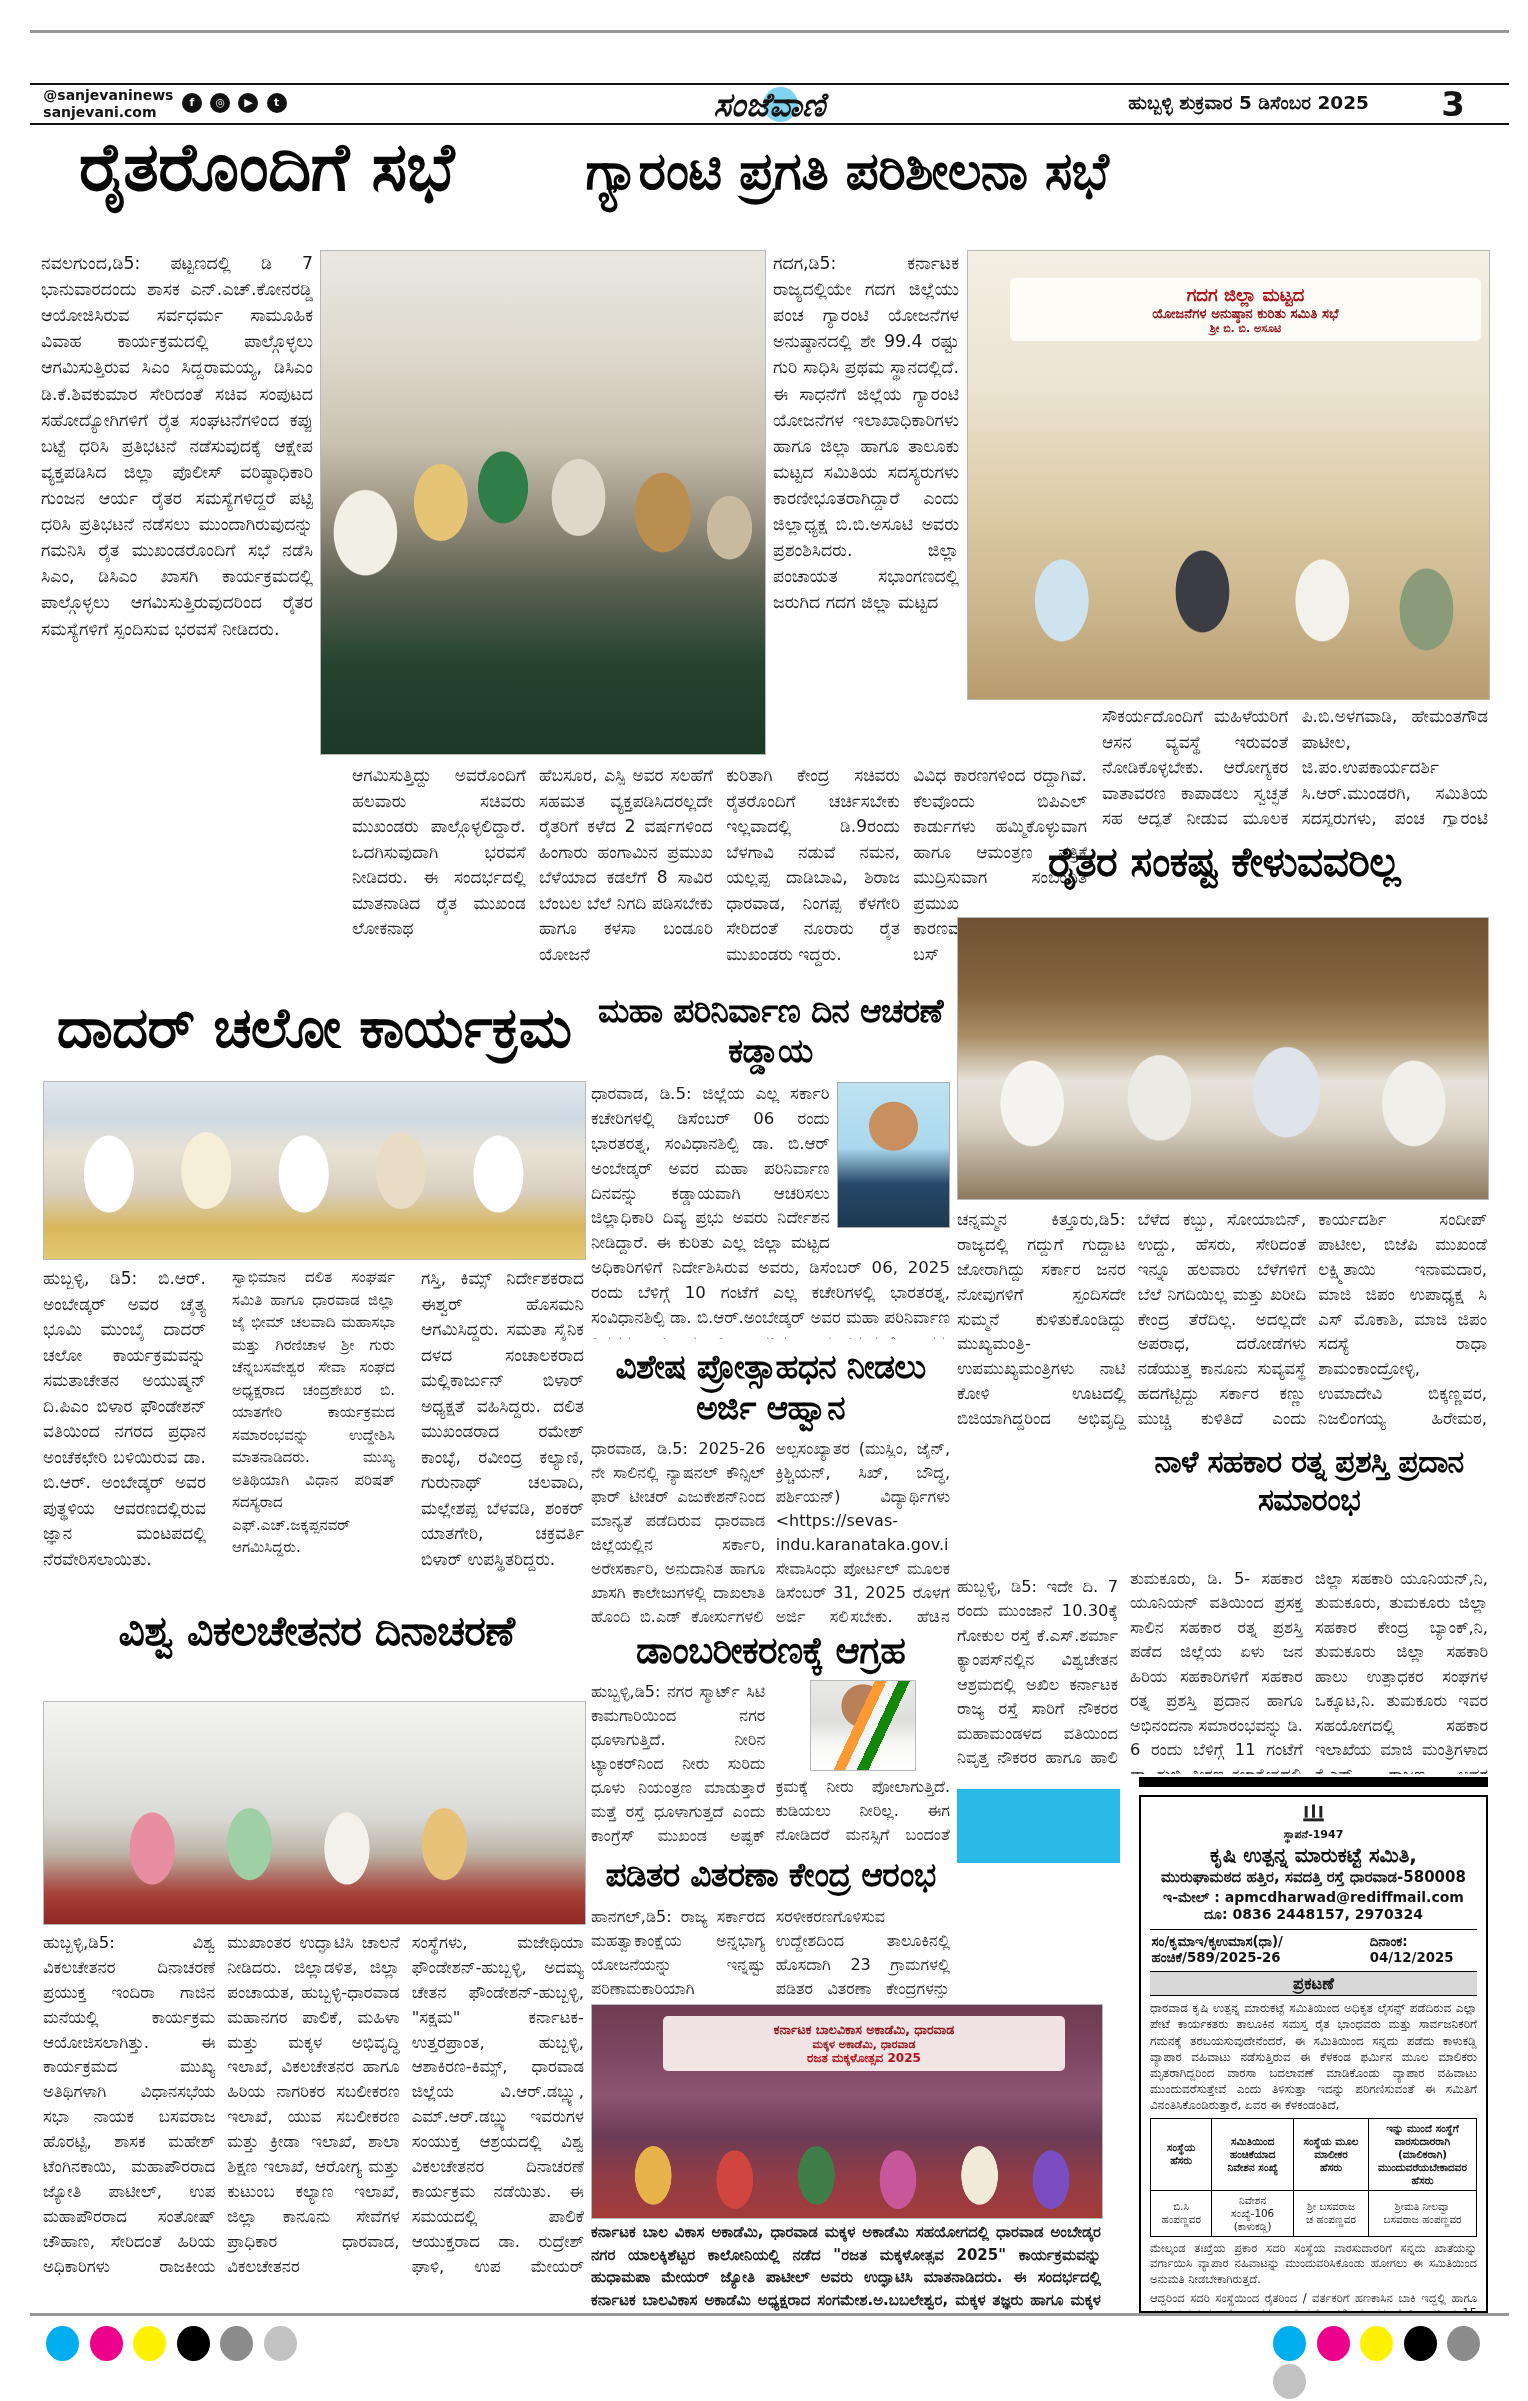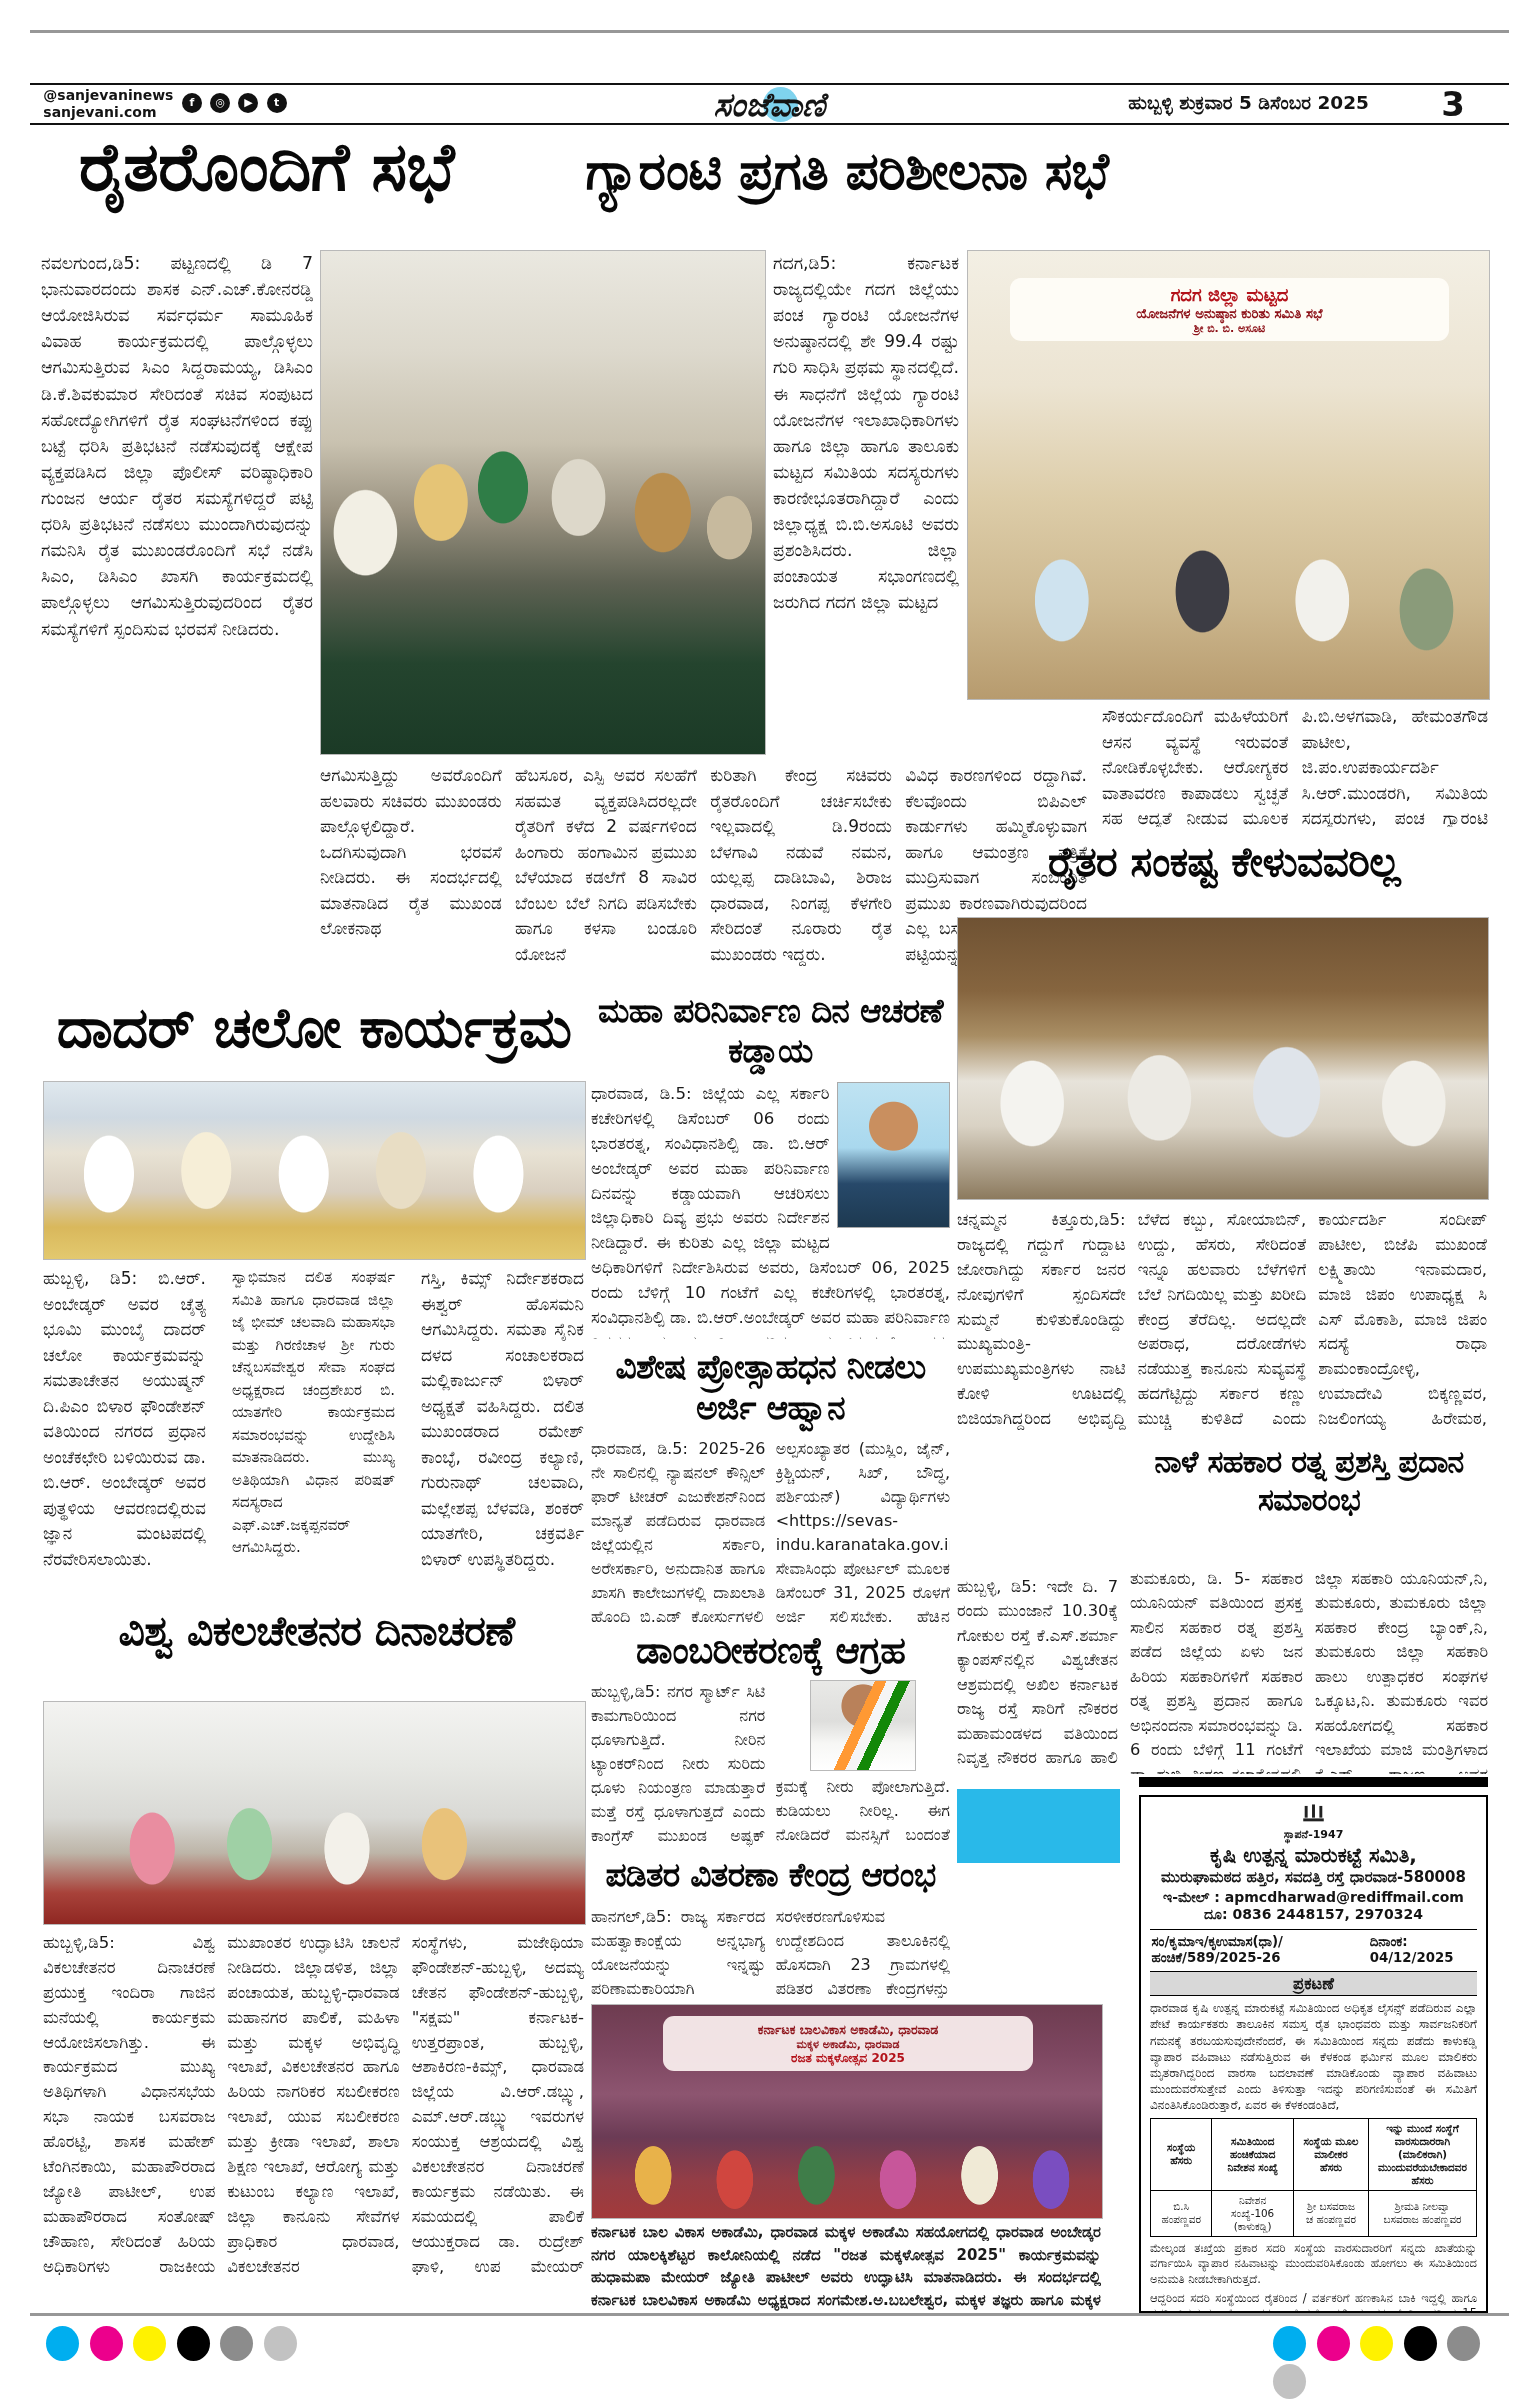--- a/index.html
+++ b/index.html
@@ -7,21 +7,21 @@
         font-family:"DejaVu Sans","Liberation Sans",sans-serif;color:#141414;overflow:hidden;}
   .abs{position:absolute;}
   .rule{background:#979797;}
   .blackrule{background:#000;}
   .hl{font-weight:900;color:#080808;text-align:center;line-height:1.12;letter-spacing:-0.7px;}
   .k{font-size:18px;line-height:1.5;text-align:justify;font-weight:500;overflow:hidden;color:#1a1a1a;}
   .cols{display:flex;overflow:hidden;}
   .cols > div{flex:1;}
   .ph{position:absolute;overflow:hidden;border:0.7px solid #b9b9b9;}
   .ph .pbanner{position:absolute;left:8%;top:6%;width:84%;background:rgba(255,253,247,.93);
-      border-radius:11px;padding:6px 1px;text-align:center;color:#b3121a;font-weight:800;}
+      border-radius:5px;padding:6px 17px;text-align:center;color:#b3121a;font-weight:800;}
   .pbanner .b2{color:#8d1118;font-weight:700;}
   .hdrbar{border-top:2.2px solid #111;border-bottom:2.2px solid #111;display:block;}
   .socialdot{display:inline-block;width:20px;height:20px;border-radius:50%;background:#111;color:#fff;
       text-align:center;line-height:20px;font-size:11px;font-weight:700;margin-right:4.4px;}
   .logoorb{position:absolute;width:35px;height:35px;border-radius:50%;background:#7fd3ee;left:50%;top:1.5px;transform:translateX(-6px);}
   .logotext{position:relative;font-size:33px;font-weight:900;letter-spacing:0;}
   .dot{width:33px;height:35px;border-radius:50%;display:inline-block;margin-right:6.7px;}
   .adbox{border:2.2px solid #000;background:#fff;padding:6px 9px;box-sizing:border-box;overflow:hidden;}
   .adbox .adhead{text-align:center;}
   .adbox .est{font-size:11px;font-weight:700;}
@@ -125,21 +125,21 @@
 
   <div class="ph ph-hall" style="left:967px;top:250px;width:521px;height:448px;">
     <div class="pbanner">
       <div style="font-size:18px;">ಗದಗ ಜಿಲ್ಲಾ ಮಟ್ಟದ</div>
       <div class="b2" style="font-size:13.3px;">ಯೋಜನೆಗಳ ಅನುಷ್ಠಾನ ಕುರಿತು ಸಮಿತಿ ಸಭೆ</div>
       <div class="b2" style="font-size:11px;">ಶ್ರೀ ಬಿ. ಬಿ. ಅಸೂಟಿ</div>
     </div>
   </div>
 
   <div class="abs cols" style="left:320px;top:763px;width:767px;height:206px;gap:13.3px;">
-    <div class="k" style="font-size:17px;">ಆಗಮಿಸುತ್ತಿದ್ದು ಅವರೊಂದಿಗೆ ಹಲವಾರು ಸಚಿವರು ಮುಖಂಡರು ಪಾಲ್ಗೊಳ್ಳಲಿದ್ದಾರೆ. ಒದಗಿಸುವುದಾಗಿ ಭರವಸೆ ನೀಡಿದರು. ಈ ಸಂದರ್ಭದಲ್ಲಿ ಮಾತನಾಡಿದ ರೈತ ಮುಖಂಡ ಲೋಕನಾಥ</div>
+    <div class="k" style="font-size:17px;margin-left:32px;">ಆಗಮಿಸುತ್ತಿದ್ದು ಅವರೊಂದಿಗೆ ಹಲವಾರು ಸಚಿವರು ಮುಖಂಡರು ಪಾಲ್ಗೊಳ್ಳಲಿದ್ದಾರೆ. ಒದಗಿಸುವುದಾಗಿ ಭರವಸೆ ನೀಡಿದರು. ಈ ಸಂದರ್ಭದಲ್ಲಿ ಮಾತನಾಡಿದ ರೈತ ಮುಖಂಡ ಲೋಕನಾಥ</div>
     <div class="k" style="font-size:17px;">ಹೆಬಸೂರ, ಎಸ್ಪಿ ಅವರ ಸಲಹೆಗೆ ಸಹಮತ ವ್ಯಕ್ತಪಡಿಸಿದರಲ್ಲದೇ ರೈತರಿಗೆ ಕಳೆದ 2 ವರ್ಷಗಳಿಂದ ಹಿಂಗಾರು ಹಂಗಾಮಿನ ಪ್ರಮುಖ ಬೆಳೆಯಾದ ಕಡಲೆಗೆ 8 ಸಾವಿರ ಬೆಂಬಲ ಬೆಲೆ ನಿಗದಿ ಪಡಿಸಬೇಕು ಹಾಗೂ ಕಳಸಾ ಬಂಡೂರಿ ಯೋಜನೆ</div>
     <div class="k" style="font-size:17px;">ಕುರಿತಾಗಿ ಕೇಂದ್ರ ಸಚಿವರು ರೈತರೊಂದಿಗೆ ಚರ್ಚಿಸಬೇಕು ಇಲ್ಲವಾದಲ್ಲಿ ಡಿ.9ರಂದು ಬೆಳಗಾವಿ ನಡುವೆ ನಮನ, ಯಲ್ಲಪ್ಪ ದಾಡಿಬಾವಿ, ಶಿರಾಜ ಧಾರವಾಡ, ನಿಂಗಪ್ಪ ಕೆಳಗೇರಿ ಸೇರಿದಂತೆ ನೂರಾರು ರೈತ ಮುಖಂಡರು ಇದ್ದರು.</div>
     <div class="k" style="font-size:17px;">ವಿವಿಧ ಕಾರಣಗಳಿಂದ ರದ್ದಾಗಿವೆ. ಕೆಲವೊಂದು ಬಿಪಿಎಲ್ ಕಾರ್ಡುಗಳು ಹಮ್ಮಿಕೊಳ್ಳುವಾಗ ಹಾಗೂ ಆಮಂತ್ರಣ ಪತ್ರಿಕೆ ಮುದ್ರಿಸುವಾಗ ಸಂಬಂಧಿತ ಪ್ರಮುಖ ಕಾರಣವಾಗಿರುವುದರಿಂದ ಎಲ್ಲ ಬಸ್ ನಿಲ್ದಾಣಗಳು ರದ್ದಾದ ಪಟ್ಟಿಯನ್ನು ಗಮನಕ್ಕೆ ತರಬೇಕು ಎಂದರು.</div>
   </div>
   <div class="abs cols" style="left:1102px;top:704px;width:386px;height:123px;gap:13.3px;">
     <div class="k" style="font-size:17px;">ಸೌಕರ್ಯದೊಂದಿಗೆ ಮಹಿಳೆಯರಿಗೆ ಆಸನ ವ್ಯವಸ್ಥೆ ಇರುವಂತೆ ನೋಡಿಕೊಳ್ಳಬೇಕು. ಆರೋಗ್ಯಕರ ವಾತಾವರಣ ಕಾಪಾಡಲು ಸ್ವಚ್ಛತೆ ಸಹ ಆದ್ಯತೆ ನೀಡುವ ಮೂಲಕ ಸಚಿವ ಎಚ್.ಕೆ.ಪಾಟೀಲ ಅವರು ಮಾರ್ಗದರ್ಶಕರಾಗಿದ್ದಾರೆ ಎಂದು ಹೇಳಿದರು.</div>
     <div class="k" style="font-size:17px;">ಪಿ.ಬಿ.ಅಳಗವಾಡಿ, ಹೇಮಂತಗೌಡ ಪಾಟೀಲ, ಜಿ.ಪಂ.ಉಪಕಾರ್ಯದರ್ಶಿ ಸಿ.ಆರ್.ಮುಂಡರಗಿ, ಸಮಿತಿಯ ಸದಸ್ಯರುಗಳು, ಪಂಚ ಗ್ಯಾರಂಟಿ ಯೋಜನೆಯ ಸಂಬಂಧಿತ ಅಧಿಕಾರಿಗಳು ಹಾಜರಿದ್ದರು.</div>
   </div>
 
   <div class="abs hl" style="left:961px;top:840px;width:526px;font-size:41px;">ರೈತರ ಸಂಕಷ್ಟ ಕೇಳುವವರಿಲ್ಲ</div>

